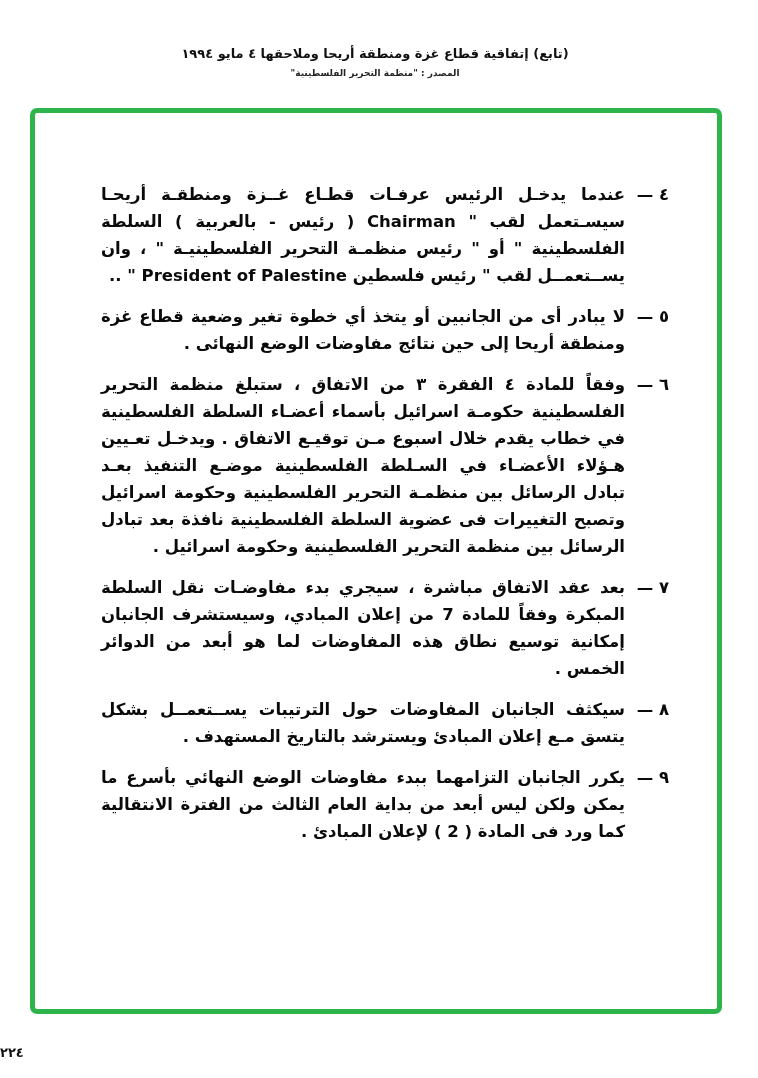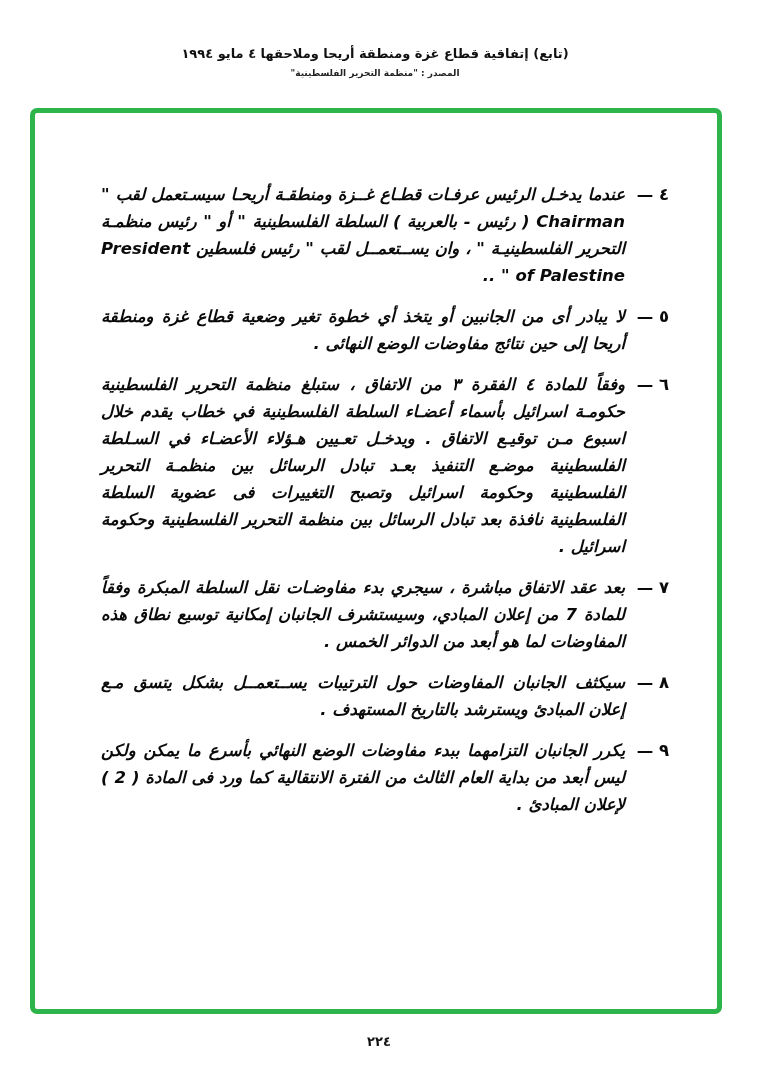--- a/index.html
+++ b/index.html
@@ -67,28 +67,26 @@
     color: #0a0a0a;
   }
   .clause-marker {
     white-space: nowrap;
     min-width: 34px;
     flex: 0 0 auto;
   }
   .clause-text {
     flex: 1 1 auto;
     text-align: justify;
-    font-style: italic;
   }
   .page-footer {
     position: absolute;
-    bottom: 28px;
+    bottom: 17px;
     left: 0;
     right: 0;
-    text-align: center;
   }
   .page-number {
     font-size: 13px;
     font-weight: bold;
     letter-spacing: 3px;
     color: #111111;
   }
 </style>
 </head>
 <body>

